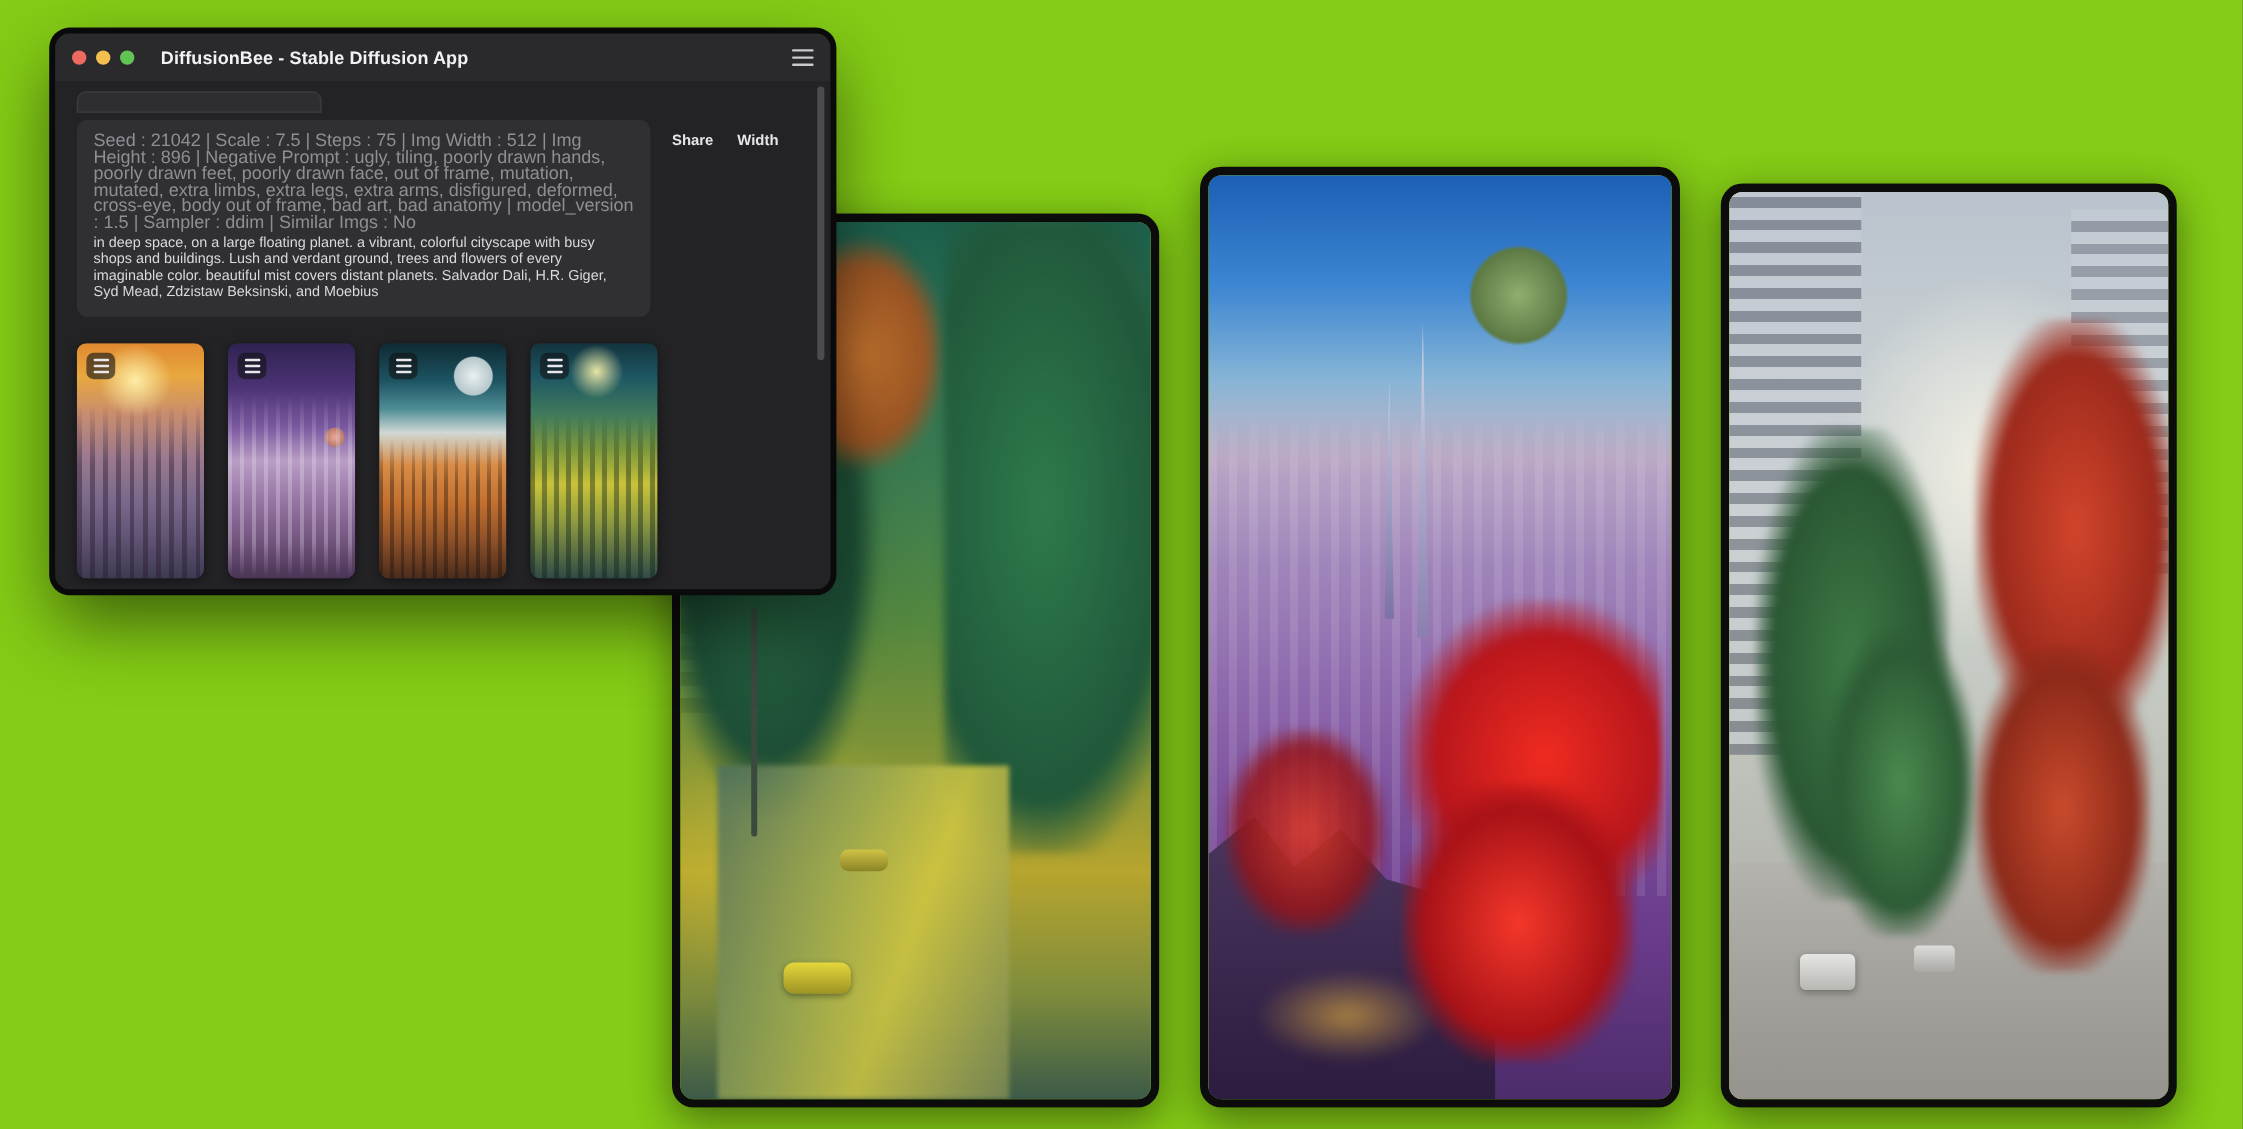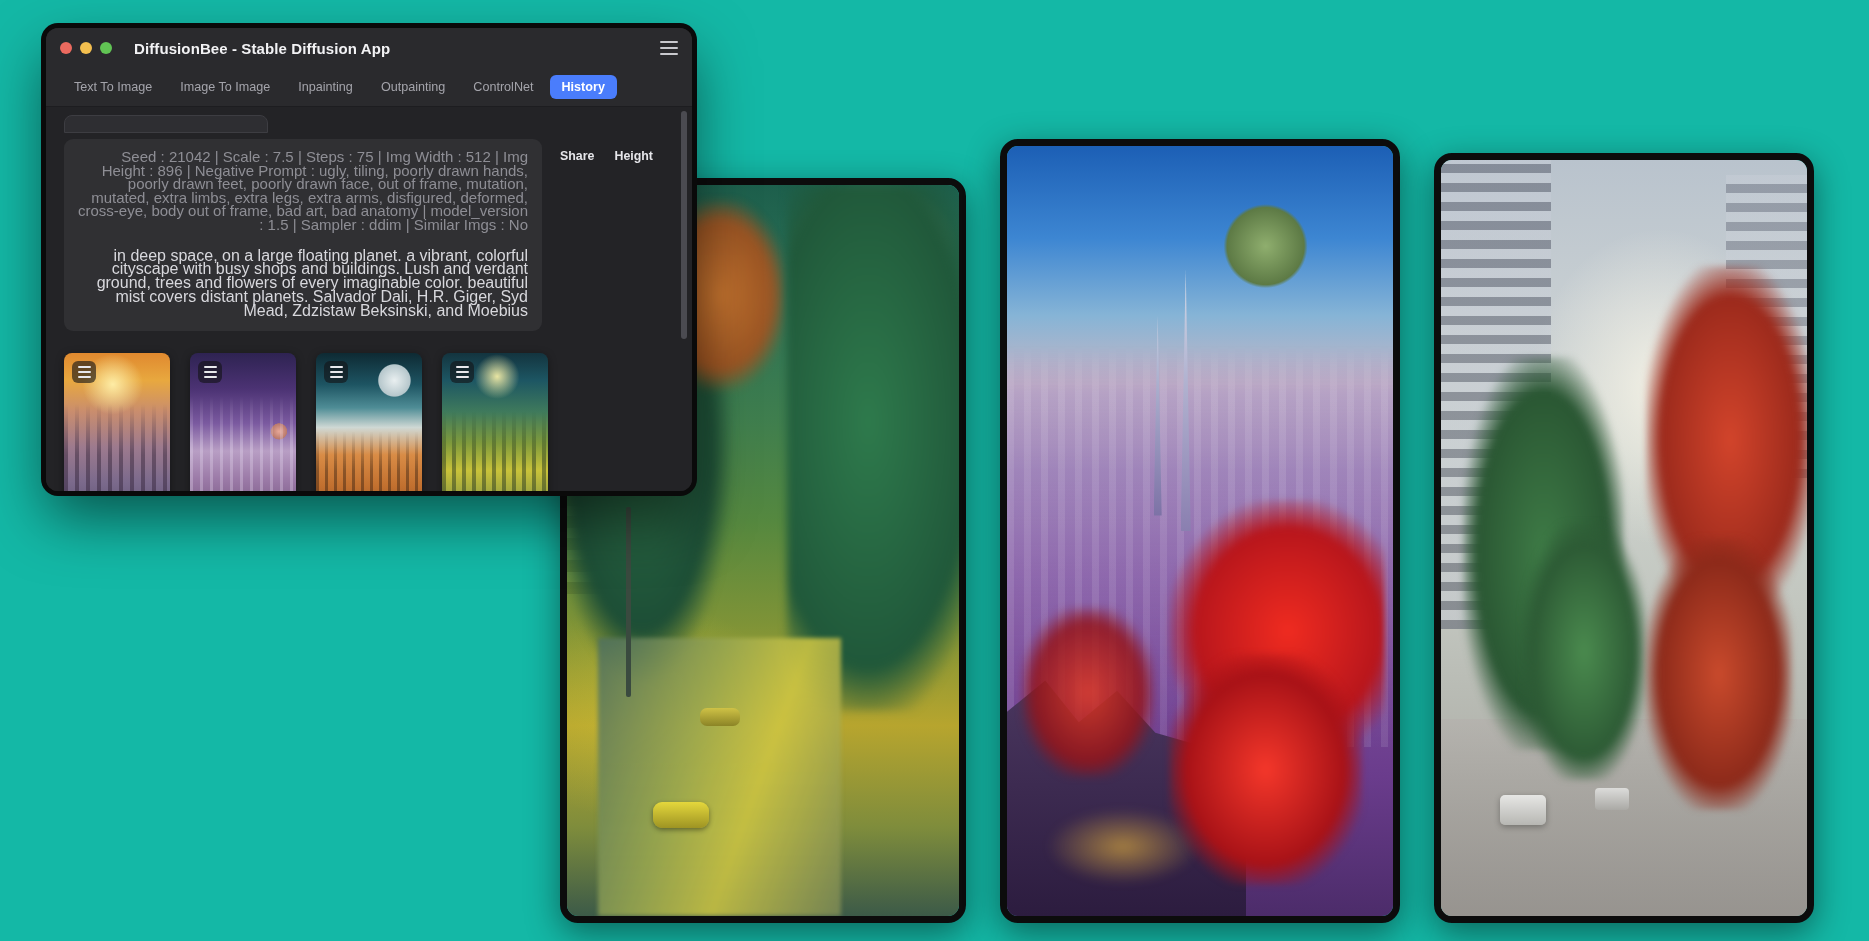--- a/index.html
+++ b/index.html
@@ -3,21 +3,21 @@
 <meta charset="utf-8">
 <title>DiffusionBee - Stable Diffusion App</title>
 <style>
   * { box-sizing: border-box; margin: 0; padding: 0; }
   html, body {
     width: 1869px; height: 941px;
     overflow: hidden;
     background: #4a6367;
     font-family: "Liberation Sans", sans-serif;
   }
-  #root { position: relative; width: 1869px; height: 941px; background: #14b8a6; text-align: right; }
+  #root { position: relative; width: 1869px; height: 941px; background: #84cc16; }
 
   
   .img-panel {
     position: absolute;
     border-radius: 18px;
     border: 7px solid #0c0c0c;
     overflow: hidden;
     box-shadow: 0 10px 34px rgba(0,0,0,.45);
   }
   .img-inner { position: absolute; inset: 0; overflow: hidden; }
@@ -149,21 +149,21 @@
   .entry-row { display:flex; align-items:flex-start; gap:18px; }
   .meta-box {
     width:478px; background:#303033; border-radius:9px;
     padding:11px 14px 13px 14px;
   }
   .meta-line {
     color:#8e8e95; font-size:15px; line-height:13.6px;
     word-break:break-word; white-space:pre-wrap;
   }
   .prompt-line {
-    color:#d8d8dd; font-size:16px; line-height:13.8px; margin-top:17px;
+    color:#d8d8dd; font-size:12px; line-height:13.8px; margin-top:3px;
     word-break:break-word;
   }
   .actions { display:flex; gap:20px; padding-top:10px; }
   .action-btn {
     color:#e6e6ea; font-size:12.4px; font-weight:bold; cursor:pointer; white-space:nowrap;
   }
 
   .thumb-row { display:flex; gap:20px; margin-top:22px; }
   .thumb {
     position:relative; width:106px; height:196px; border-radius:8px; overflow:hidden;
@@ -274,42 +274,34 @@
         <span class="dot green"></span>
       </div>
       <div class="win-title">DiffusionBee - Stable Diffusion App</div>
       <div class="hamburger-btn">
         <i></i>
           <i></i>
           <i></i>
       </div>
     </div>
 
-    <div class="tabbar">
-      <div class="tab">Text To Image</div>
-      <div class="tab">Image To Image</div>
-      <div class="tab">Inpainting</div>
-      <div class="tab">Outpainting</div>
-      <div class="tab">ControlNet</div>
-      <div class="tab active">History</div>
-    </div>
 
     <div class="content">
       <div class="scroll-area">
 
         <div class="prev-card"></div>
 
         <div class="entry-row">
           <div class="meta-box">
             <div class="meta-line">Seed : 21042 | Scale : 7.5 | Steps : 75 | Img Width : 512 | Img Height : 896 | Negative Prompt : ugly, tiling, poorly drawn hands, poorly drawn feet, poorly drawn face, out of frame, mutation, mutated, extra limbs, extra legs, extra arms, disfigured, deformed, cross-eye, body out of frame, bad art, bad anatomy | model_version : 1.5 | Sampler : ddim | Similar Imgs : No</div>
             <div class="prompt-line">in deep space, on a large floating planet. a vibrant, colorful cityscape with busy shops and buildings. Lush and verdant ground, trees and flowers of every imaginable color. beautiful mist covers distant planets. Salvador Dali, H.R. Giger, Syd Mead, Zdzistaw Beksinski, and Moebius</div>
           </div>
           <div class="actions">
             <div class="action-btn">Share</div>
-            <div class="action-btn">Height</div>
+            <div class="action-btn">Width</div>
           </div>
         </div>
 
         <div class="thumb-row">
           <div class="thumb">
             <div class="art art-1"></div>
             <div class="thumb-menu">
               <i></i>
                 <i></i>
                 <i></i>

